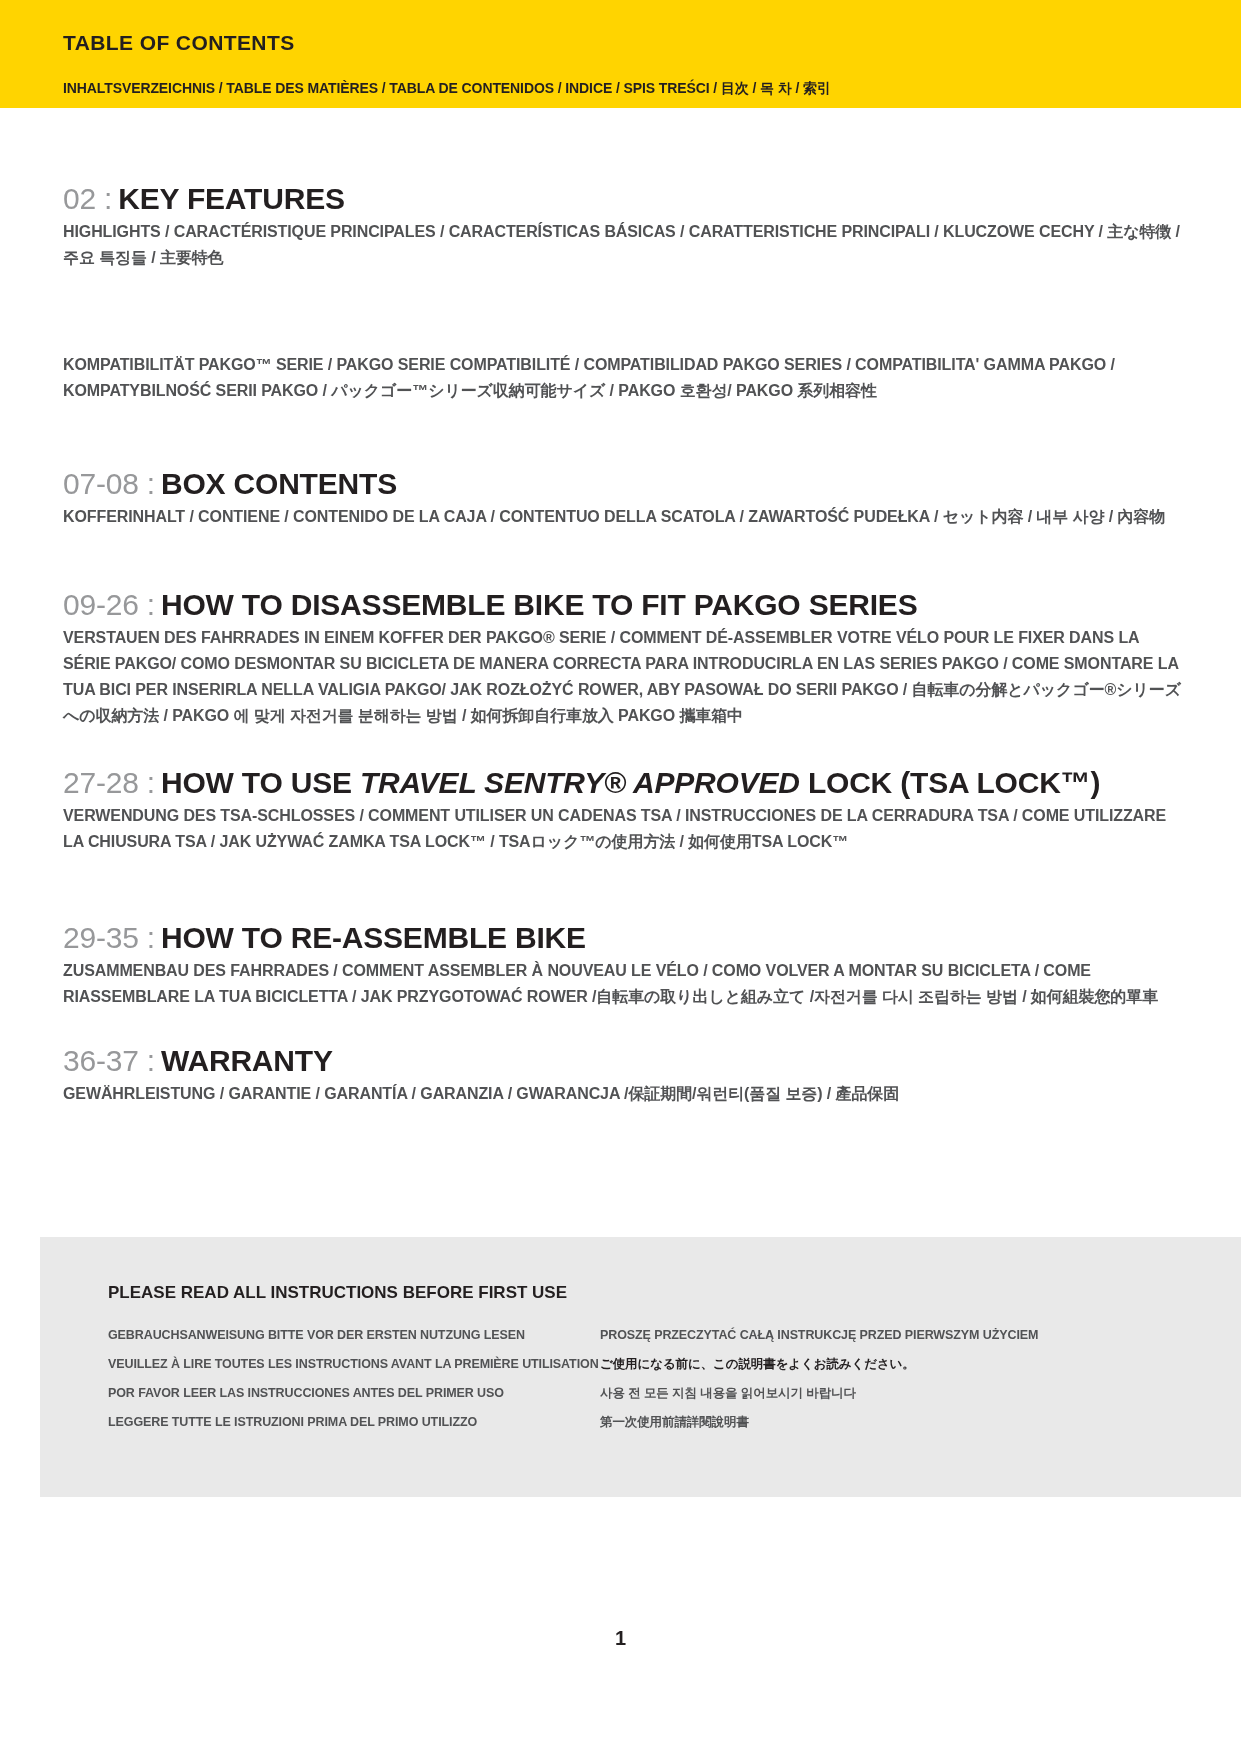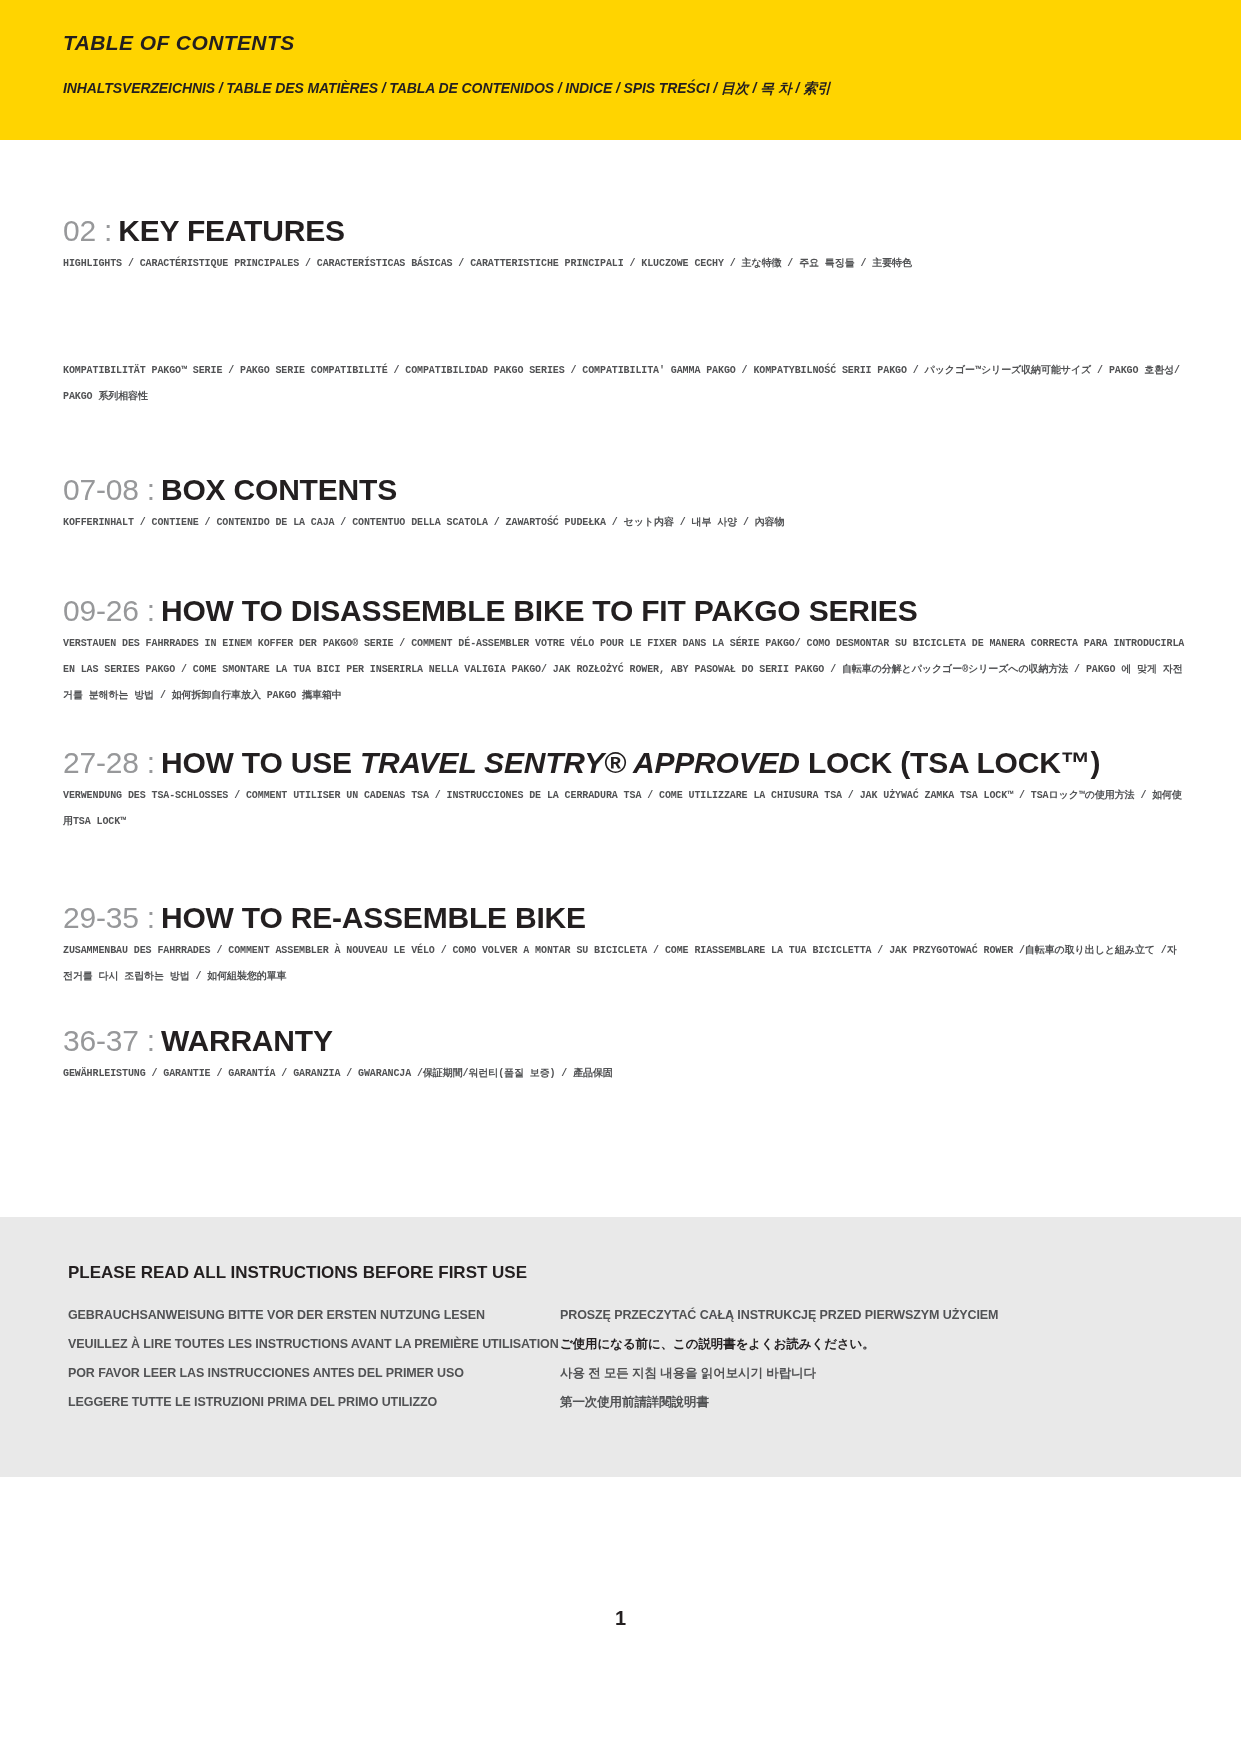--- a/index.html
+++ b/index.html
@@ -13,23 +13,22 @@
   }
   .page {
     width: 1241px;
     min-height: 1754px;
     display: flex;
     flex-direction: column;
   }
   
   .band {
     background: var(--band-yellow, #FFD400);
-    height: 140px;
+    height: 108px;
     padding: 31px 60px 0 63px;
-    font-style: italic;
   }
   .band-title {
     font-size: 21px;
     font-weight: 700;
     letter-spacing: 0.4px;
     color: var(--heading-dark, #231f20);
   }
   .band-subtitle {
     margin-top: 25px;
     font-size: 14px;
@@ -52,33 +51,33 @@
   }
   .entry-pages {
     font-weight: 400;
     color: var(--muted-gray, #97989a);
     margin-right: 6px;
   }
   .entry-title { color: var(--heading-dark, #231f20); }
   .entry-title .italic { font-style: italic; }
   .entry-subtitle {
     margin-top: 6px;
-    font-size: 10px;
+    font-size: 16px;
     font-weight: 700;
     line-height: 26px;
     letter-spacing: -0.1px;
     color: var(--subtitle-gray, #515254);
     max-width: 1122px;
-    font-family: Liberation Mono, monospace;
   }
   
   .notice {
     background: var(--notice-gray, #e9e9e9);
     margin-top: 130px;
     padding: 46px 70px 52px 68px;
+    margin-left: 40px;
   }
   .notice-title {
     font-size: 17px;
     font-weight: 700;
     letter-spacing: 0;
     color: var(--heading-dark, #231f20);
   }
   .notice-cols { display: flex; margin-top: 26px; }
   .notice-col { list-style: none; }
   .notice-col.left { width: 492px; flex: 0 0 492px; }

